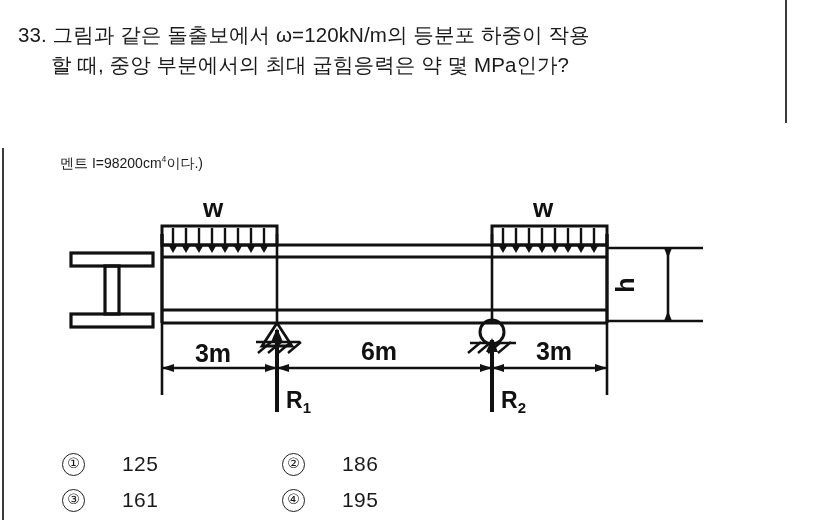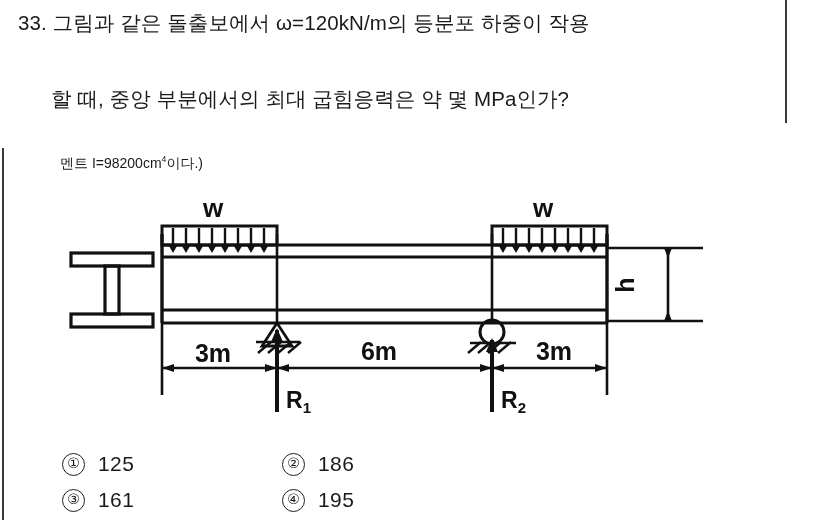--- a/index.html
+++ b/index.html
@@ -31,35 +31,34 @@
     top: 148px;
     width: 2px;
     height: 372px;
     background: #3a3a3a;
   }
 
   
   .question {
     position: absolute;
     left: 18px;
-    top: 8px;
+    top: 20px;
     width: 760px;
   }
   .q-line {
     font-size: 20.5px;
     line-height: 30px;
     white-space: pre;
     letter-spacing: 0.1px;
   }
   .q-num {
     display: inline-block;
   }
   .q-indent {
     padding-left: 33px;
-    margin-top: 46px;
   }
   .cont-line {
     position: absolute;
     left: 60px;
     top: 148px;
     font-size: 14px;
     line-height: 30px;
     white-space: pre;
   }
   sup.sup {
@@ -106,20 +105,21 @@
     border-radius: 50%;
     text-align: center;
     line-height: 19px;
     font-size: 14px;
     margin-right: 13px;
     flex: none;
   }
   .choice-text {
     font-size: 21px;
     letter-spacing: 0.4px;
+    margin-left: 24px;
   }
 </style>
 </head>
 <body>
 
 <div class="rule-right"></div>
 <div class="rule-left"></div>
 
 <div class="question">
   <div class="q-line"><span class="q-num">33.</span> <span>그림과 같은 돌출보에서 ω=120kN/m의 등분포 하중이 작용</span></div>

